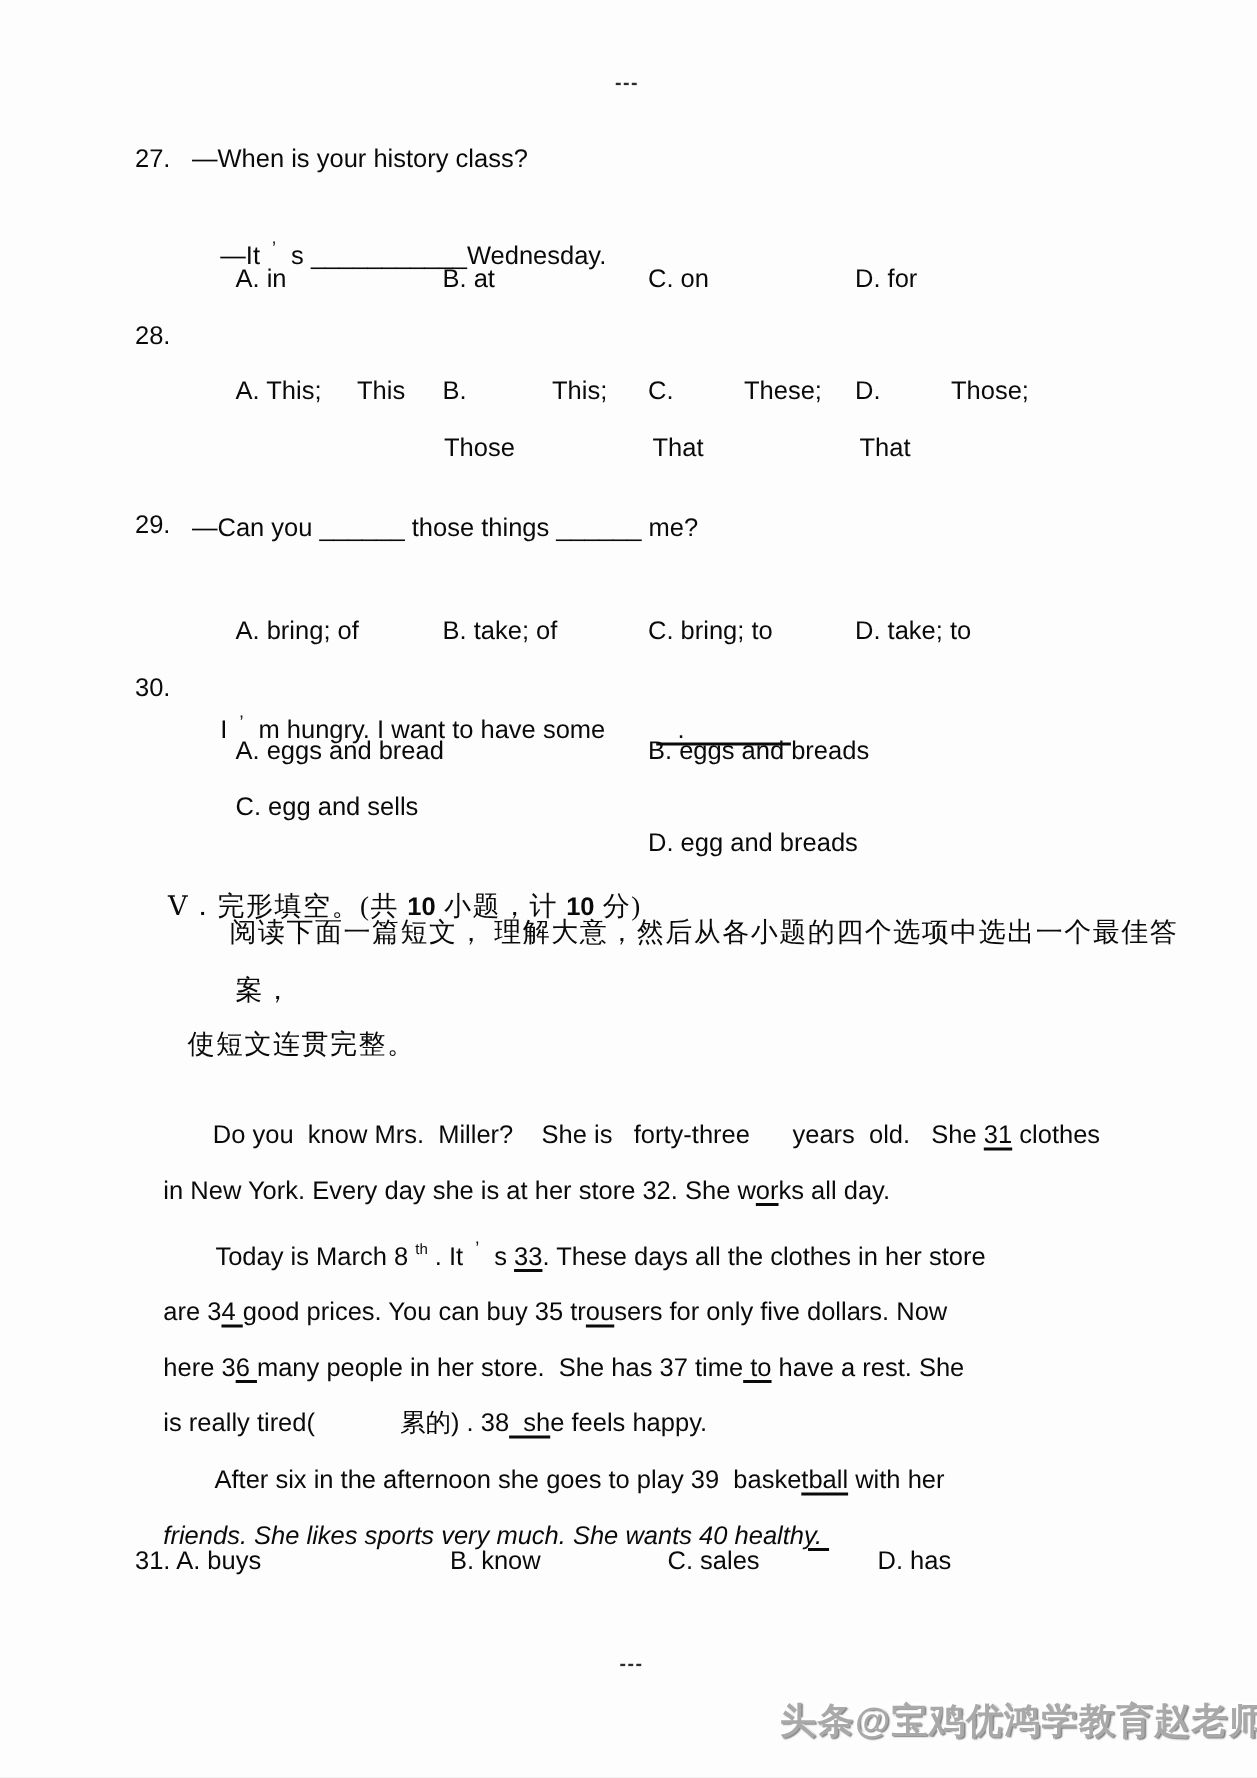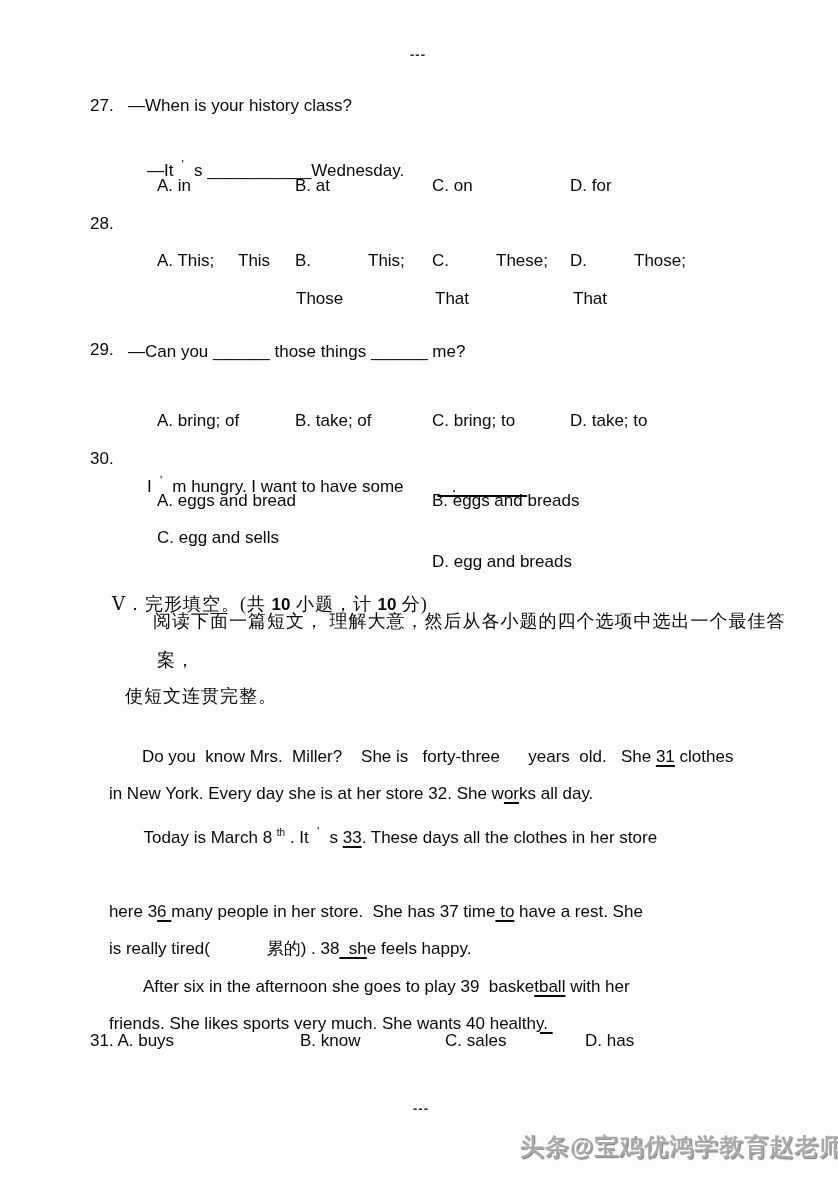--- a/index.html
+++ b/index.html
@@ -97,34 +97,37 @@
   </div>
 
   <div class="line" style="left:90px;top:761px;">
     <span>in New York. Every day she is at her store 32. She w</span><span class="u">or</span><span>ks all day.</span>
   </div>
 
   <div class="line" style="left:125px;top:799px;">
     <span>Today is March 8 </span><span class="sup">th</span><span> . It</span><span class="apos">’</span><span>s </span><span class="u">33</span><span>. These days all the clothes in her store</span>
   </div>
 
+  <div class="line" style="left:90px;top:842px;">
+    <span>are 3</span><span class="u">4 </span><span>good prices. You can buy 35 tr</span><span class="u">ou</span><span>sers for only five dollars. Now</span>
+  </div>
 
   <div class="line" style="left:90px;top:879px;">
     <span>here 3</span><span class="u">6 </span><span>many people in her store.  She has 37 time</span><span class="u"> to</span><span> have a rest. She</span>
   </div>
 
   <div class="line" style="left:90px;top:916px;">
     <span>is really tired(            累的) . 38</span><span class="u">  sh</span><span>e feels happy.</span>
   </div>
 
   <div class="line" style="left:125px;top:954px;">
     <span>After six in the afternoon she goes to play 39  baske</span><span class="u">tball</span><span> with her</span>
   </div>
 
-  <div class="line" style="left:90px;top:991px;">
+  <div class="line" style="left:90px;top:991px;font-style:italic;">
     <span>friends. She likes sports very much. She wants 40 health</span><span class="u">y. </span>
   </div>
 
   <div class="line" style="left:90px;top:1030px;">31. A. buys</div>
   <div class="line" style="left:300px;top:1030px;">B. know</div>
   <div class="line" style="left:445px;top:1030px;">C. sales</div>
   <div class="line" style="left:585px;top:1030px;">D. has</div>
 
   <div class="line mark" style="left:413px;top:1098px;">---</div>
 

